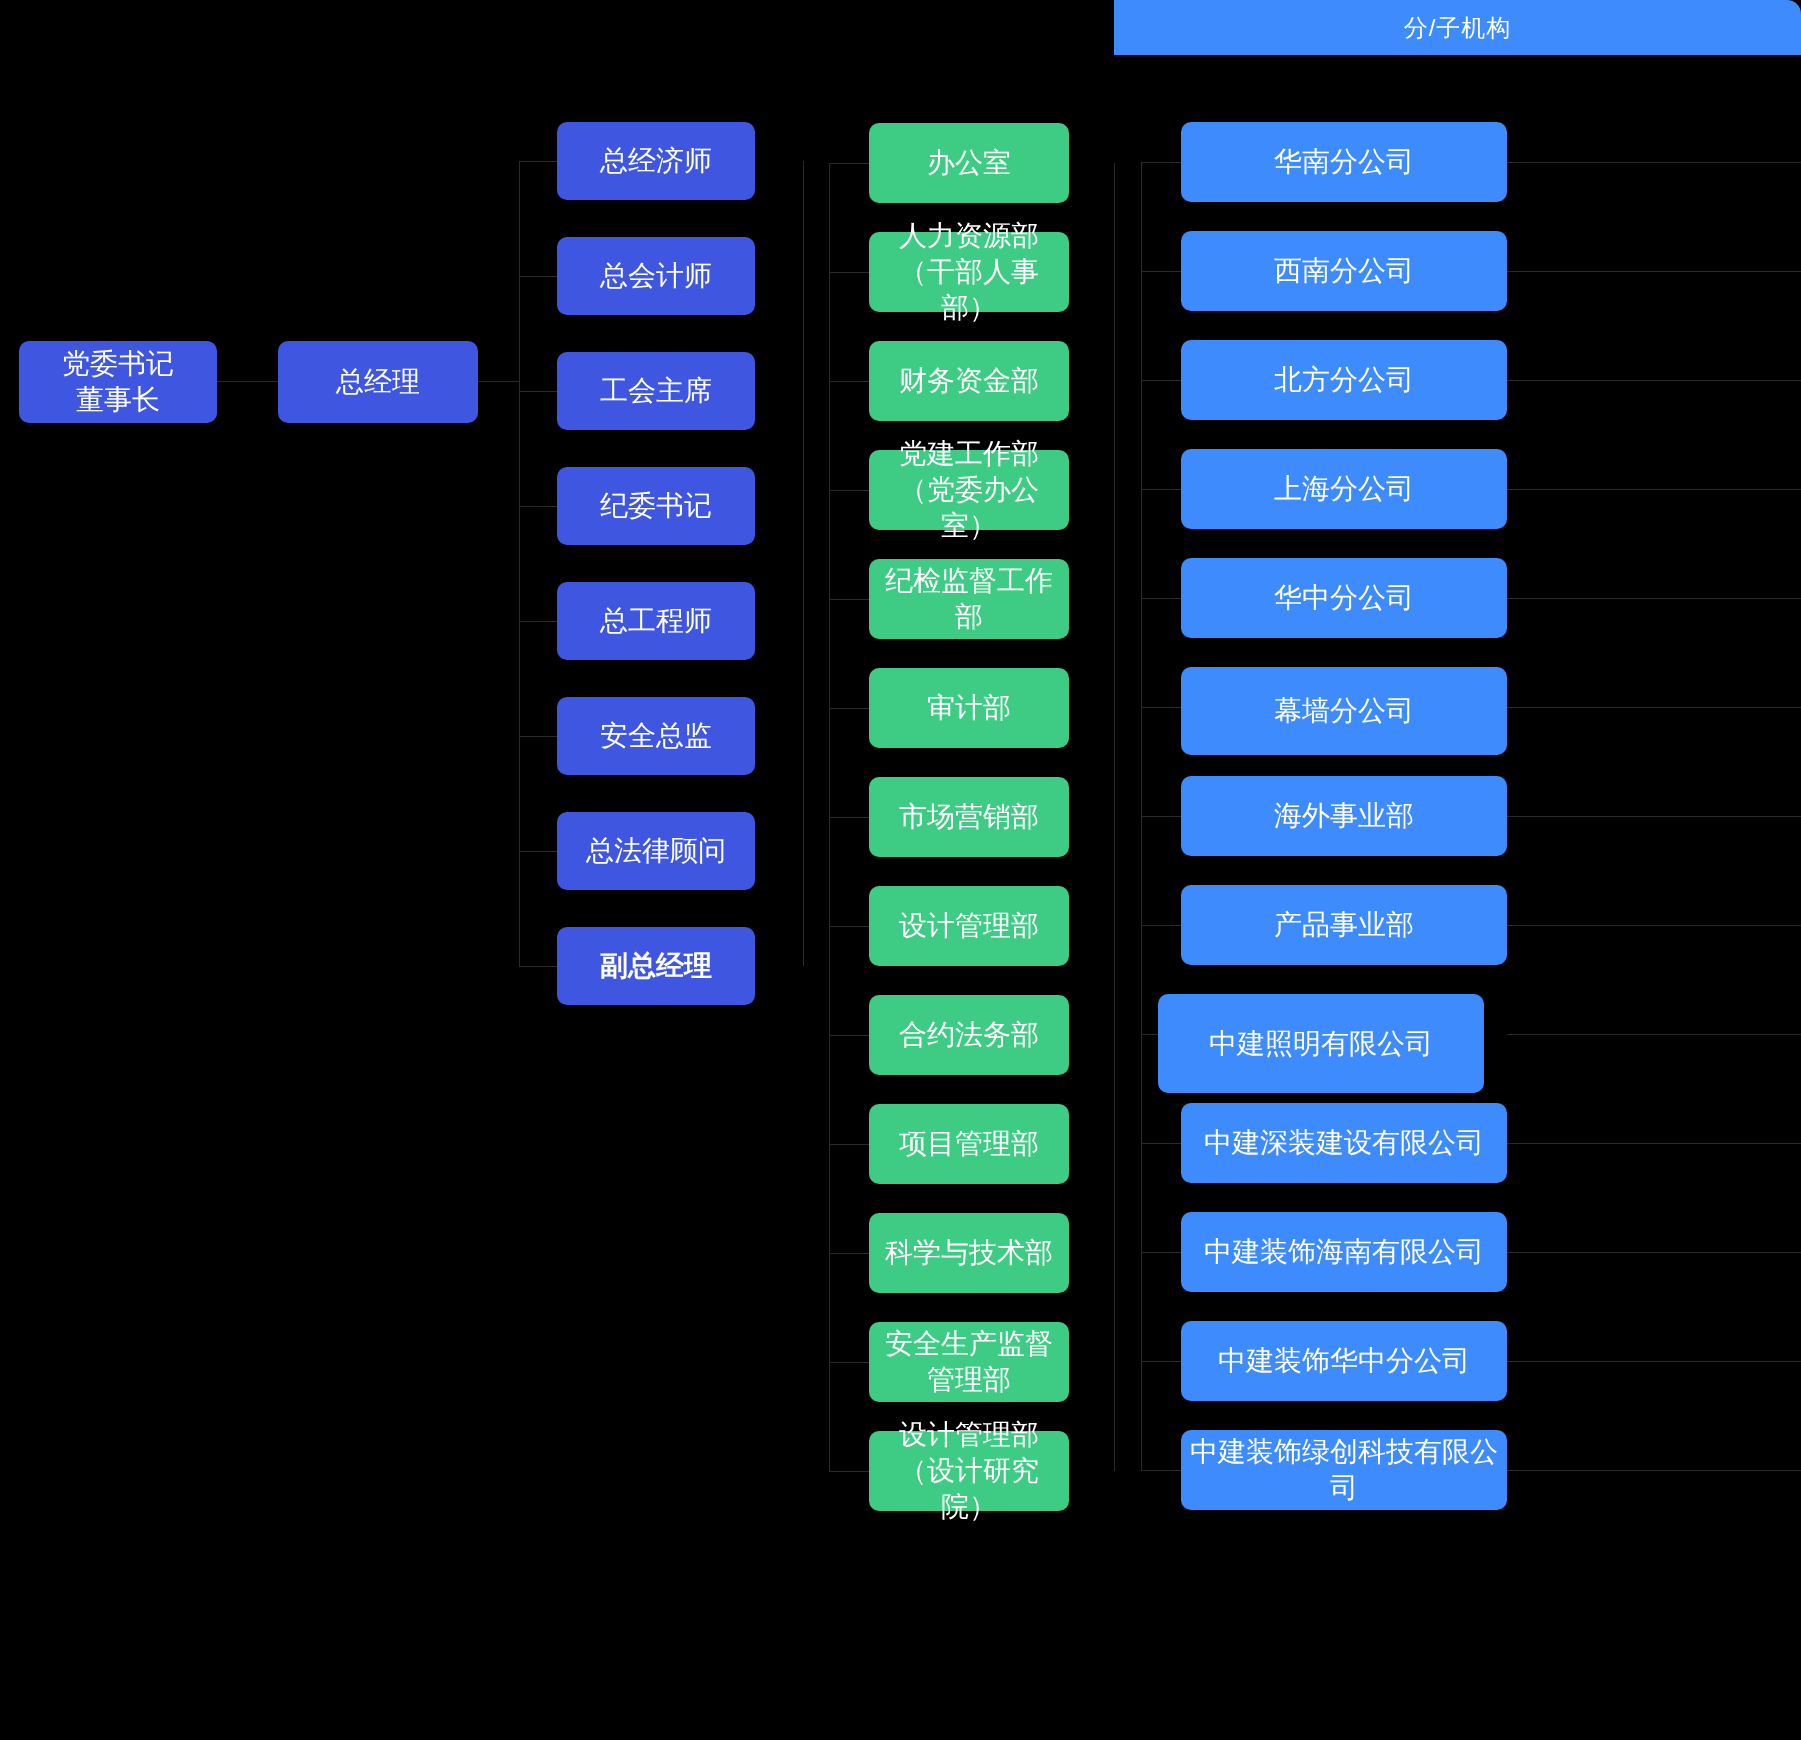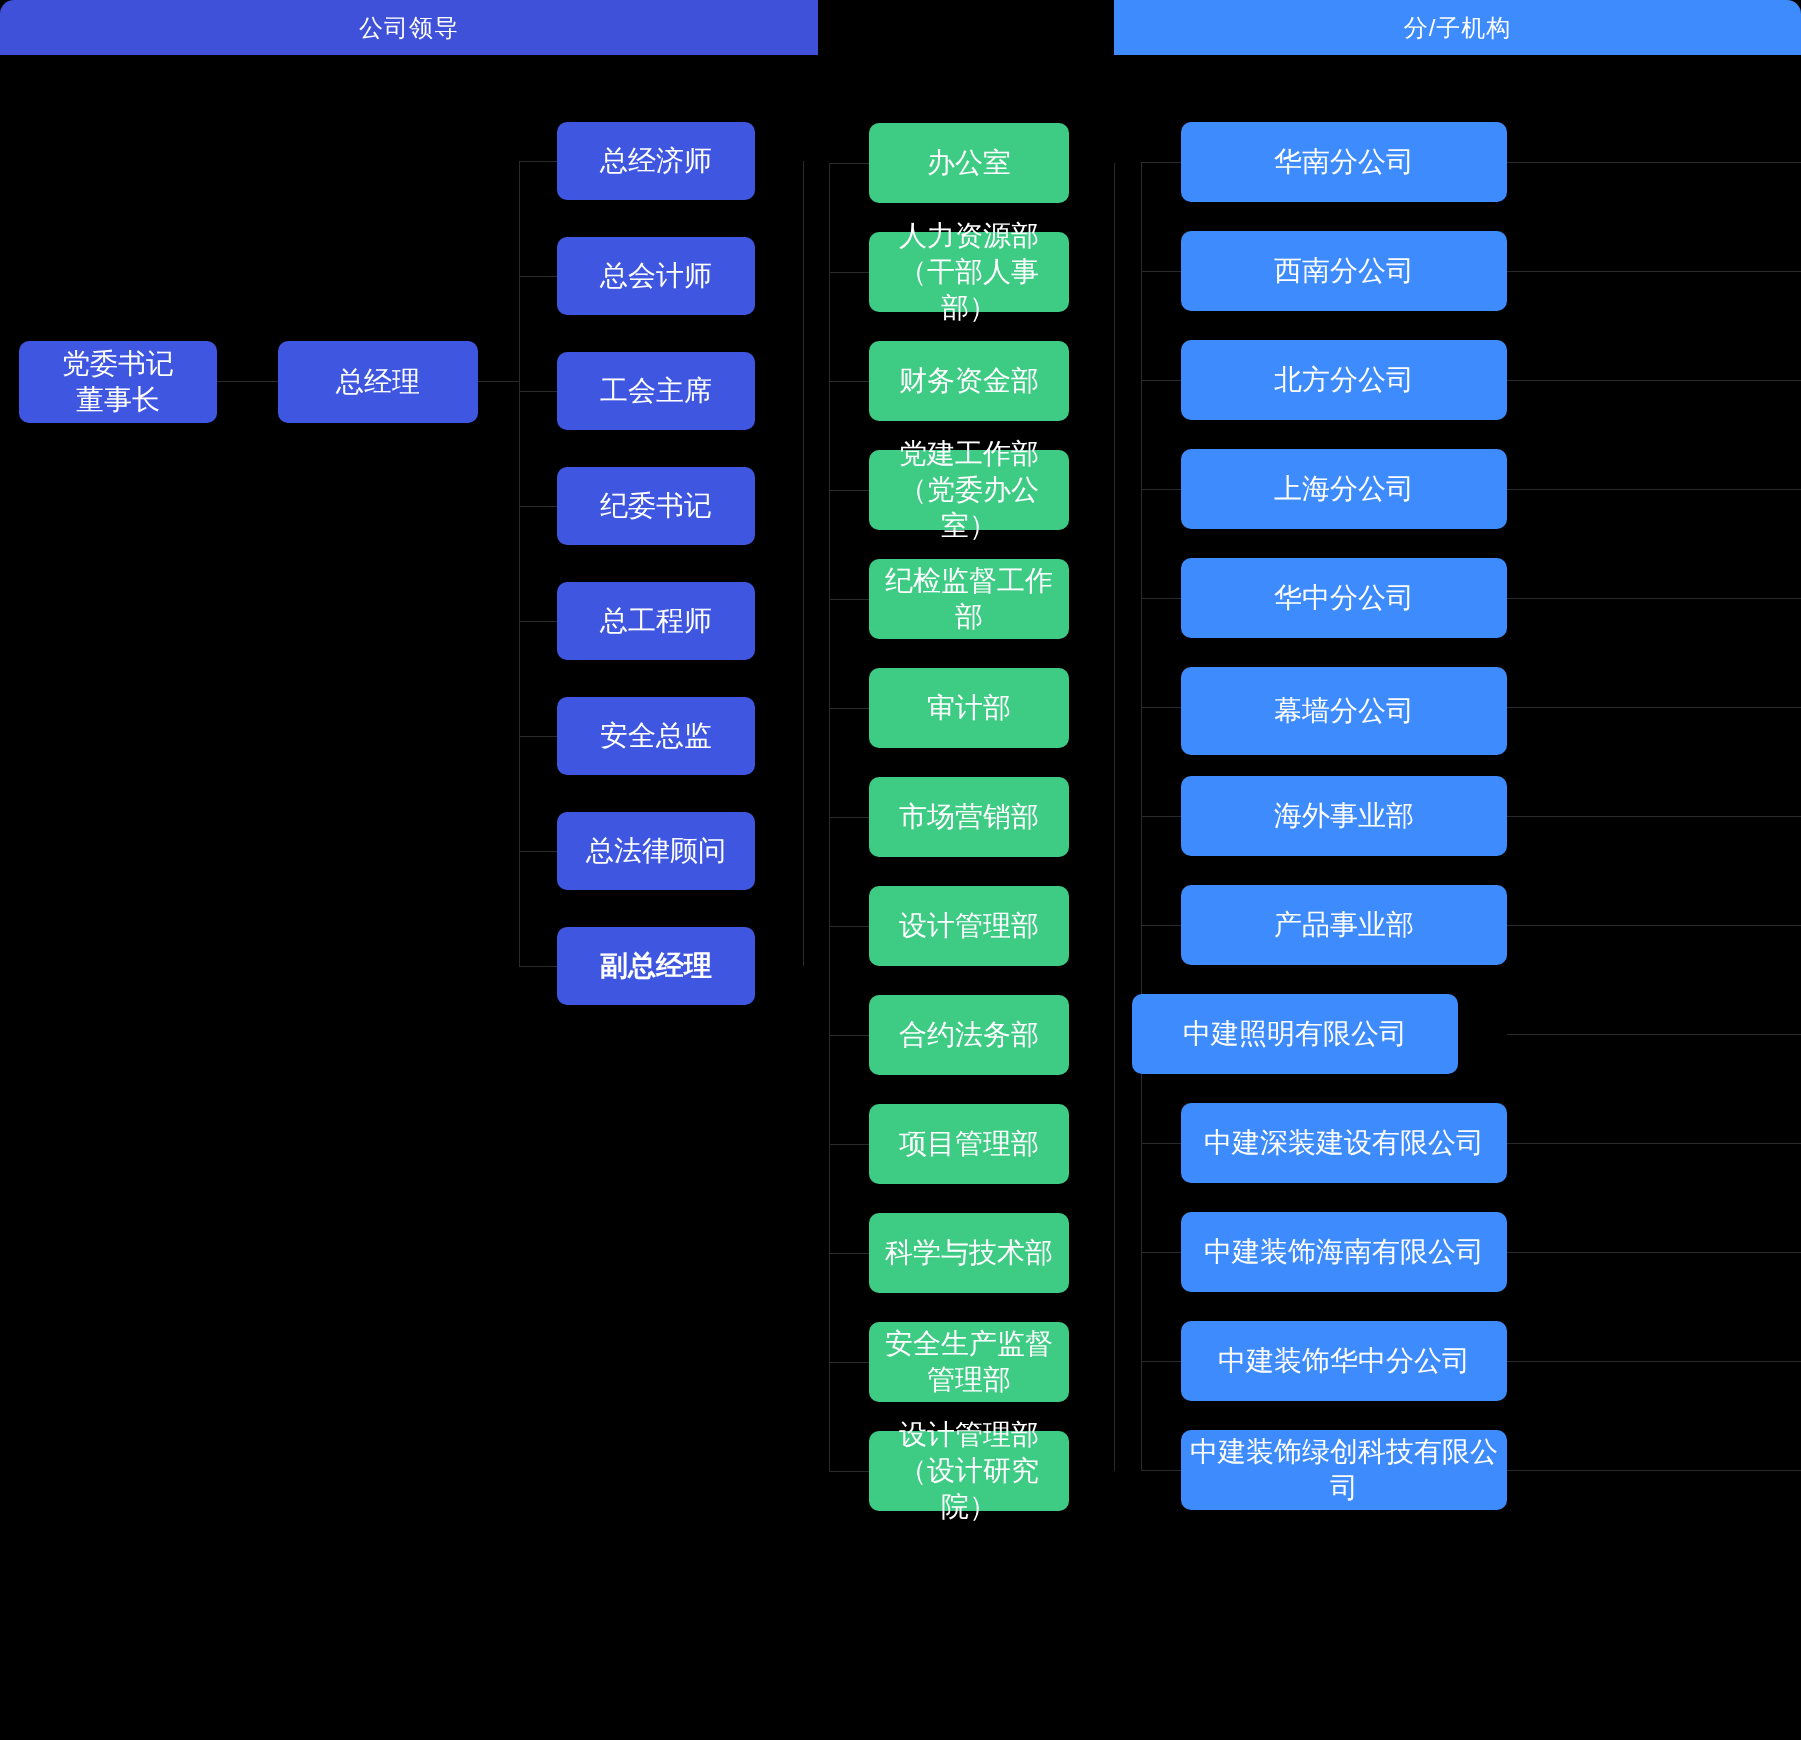--- a/index.html
+++ b/index.html
@@ -46,23 +46,20 @@
 
   .root-box { width: 198px; height: 82px; }
   .gm-box   { width: 200px; height: 82px; }
 </style>
 </head>
 <body>
 
 <div id="root">
 
   <div class="header-band">
-    <div class="hdr hdr-leaders">
-      <span>公司领导</span>
-    </div>
     <div class="hdr hdr-subs">
       <span>分/子机构</span>
     </div>
   </div>
 
   <div id="connectors">
       <div class="line h" style="left: 217px; top: 381px; width: 61px;"></div>
       <div class="line h" style="left: 478px; top: 381px; width: 41px;"></div>
       <div class="line v" style="left: 519px; top: 161px; height: 805px;"></div>
       <div class="line h" style="left: 519px; top: 161px; width: 38px;"></div>
@@ -156,20 +153,20 @@
 
   <div id="subs-col">
       <div class="node blue" style="left: 1181px; top: 122px; width: 326px; height: 80px;">华南分公司</div>
       <div class="node blue" style="left: 1181px; top: 231px; width: 326px; height: 80px;">西南分公司</div>
       <div class="node blue" style="left: 1181px; top: 340px; width: 326px; height: 80px;">北方分公司</div>
       <div class="node blue" style="left: 1181px; top: 449px; width: 326px; height: 80px;">上海分公司</div>
       <div class="node blue" style="left: 1181px; top: 558px; width: 326px; height: 80px;">华中分公司</div>
       <div class="node blue" style="left: 1181px; top: 667px; width: 326px; height: 88px;">幕墙分公司</div>
       <div class="node blue" style="left: 1181px; top: 776px; width: 326px; height: 80px;">海外事业部</div>
       <div class="node blue" style="left: 1181px; top: 885px; width: 326px; height: 80px;">产品事业部</div>
-      <div class="node blue" style="left: 1132px; top: 994px; width: 326px; height: 80px;">中建照明有限公司</div>
+      <div class="node blue" style="left: 1158px; top: 994px; width: 326px; height: 99px;">中建照明有限公司</div>
       <div class="node blue" style="left: 1181px; top: 1103px; width: 326px; height: 80px;">中建深装建设有限公司</div>
       <div class="node blue" style="left: 1181px; top: 1212px; width: 326px; height: 80px;">中建装饰海南有限公司</div>
       <div class="node blue" style="left: 1181px; top: 1321px; width: 326px; height: 80px;">中建装饰华中分公司</div>
       <div class="node blue" style="left: 1181px; top: 1430px; width: 326px; height: 80px;">中建装饰绿创科技有限公司</div>
     </div>
 
 </div>
 
 </body></html>

